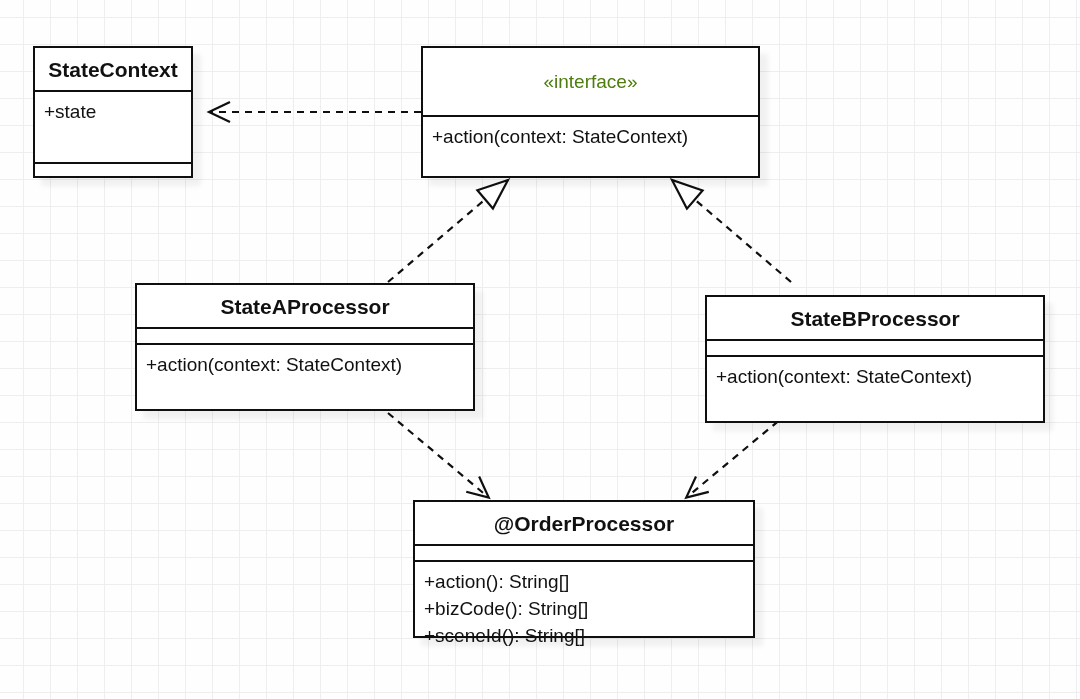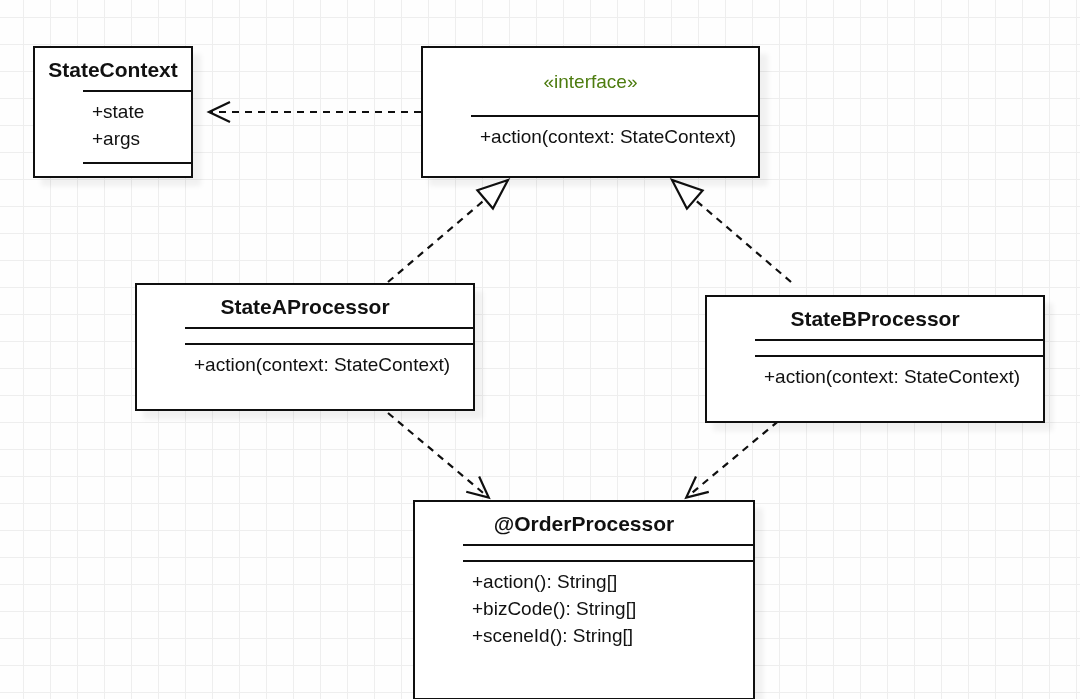--- a/index.html
+++ b/index.html
@@ -52,21 +52,20 @@
     font-size: 19px;
     line-height: 24px;
     color: #4d7c0f;
   }
   .uml-section {
     box-sizing: border-box;
     border-top: 2px solid #0f0f0f;
     padding: 6px 9px;
     font-size: 19px;
     line-height: 27px;
-    margin-left: 48px;
   }
   .uml-section.empty {
     padding: 0;
     flex: 1 1 auto;
   }
   .uml-section.grow {
     flex: 1 1 auto;
   }
   .member { white-space: nowrap; }
 </style>
@@ -95,21 +94,20 @@
 
     <path d="M 788,413 L 687,497" fill="none" stroke="#0f0f0f" stroke-width="2.2" stroke-dasharray="7 6" marker-end="url(#openArrow)"></path>
   </svg>
 
   <div class="uml-box" style="left:33px; top:46px; width:160px; height:132px;">
     <div class="uml-title" style="height:42px;">
       <span>StateContext</span>
     </div>
     <div class="uml-section" style="height:72px;">
       <div class="member">+state</div>
-      <div class="member">+args</div>
     </div>
     <div class="uml-section empty"></div>
   </div>
 
   <div class="uml-box" style="left:421px; top:46px; width:339px; height:132px;">
     <div class="uml-title" style="height:67px;">
       <span class="uml-stereotype">«interface»</span>
     </div>
     <div class="uml-section grow">
       <div class="member">+action(context: StateContext)</div>
@@ -129,21 +127,21 @@
   <div class="uml-box" style="left:705px; top:295px; width:340px; height:128px;">
     <div class="uml-title" style="height:42px;">
       <span>StateBProcessor</span>
     </div>
     <div class="uml-section empty" style="flex:0 0 16px;"></div>
     <div class="uml-section grow">
       <div class="member">+action(context: StateContext)</div>
     </div>
   </div>
 
-  <div class="uml-box" style="left:413px; top:500px; width:342px; height:200px;">
+  <div class="uml-box" style="left:413px; top:500px; width:342px; height:138px;">
     <div class="uml-title" style="height:42px;">
       <span>@OrderProcessor</span>
     </div>
     <div class="uml-section empty" style="flex:0 0 16px;"></div>
     <div class="uml-section grow">
       <div class="member">+action(): String[]</div>
       <div class="member">+bizCode(): String[]</div>
       <div class="member">+sceneId(): String[]</div>
     </div>
   </div>

